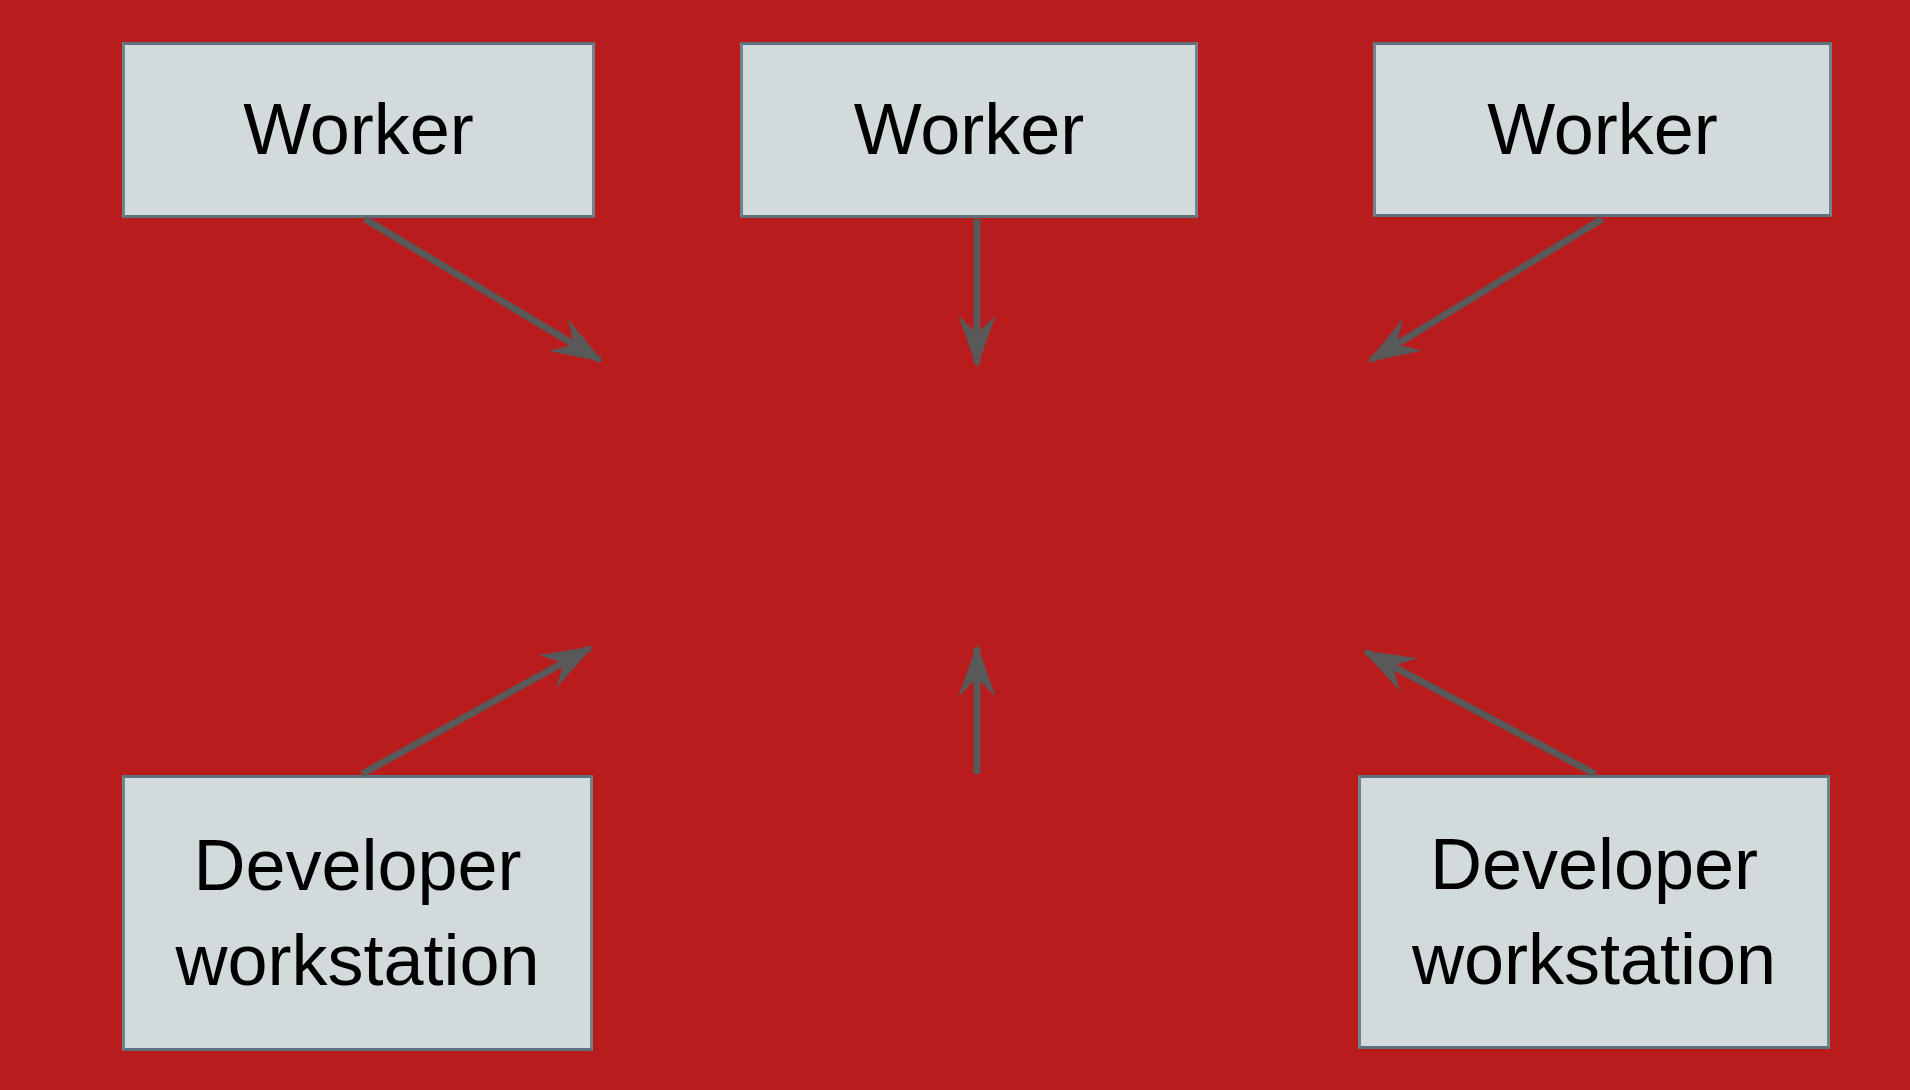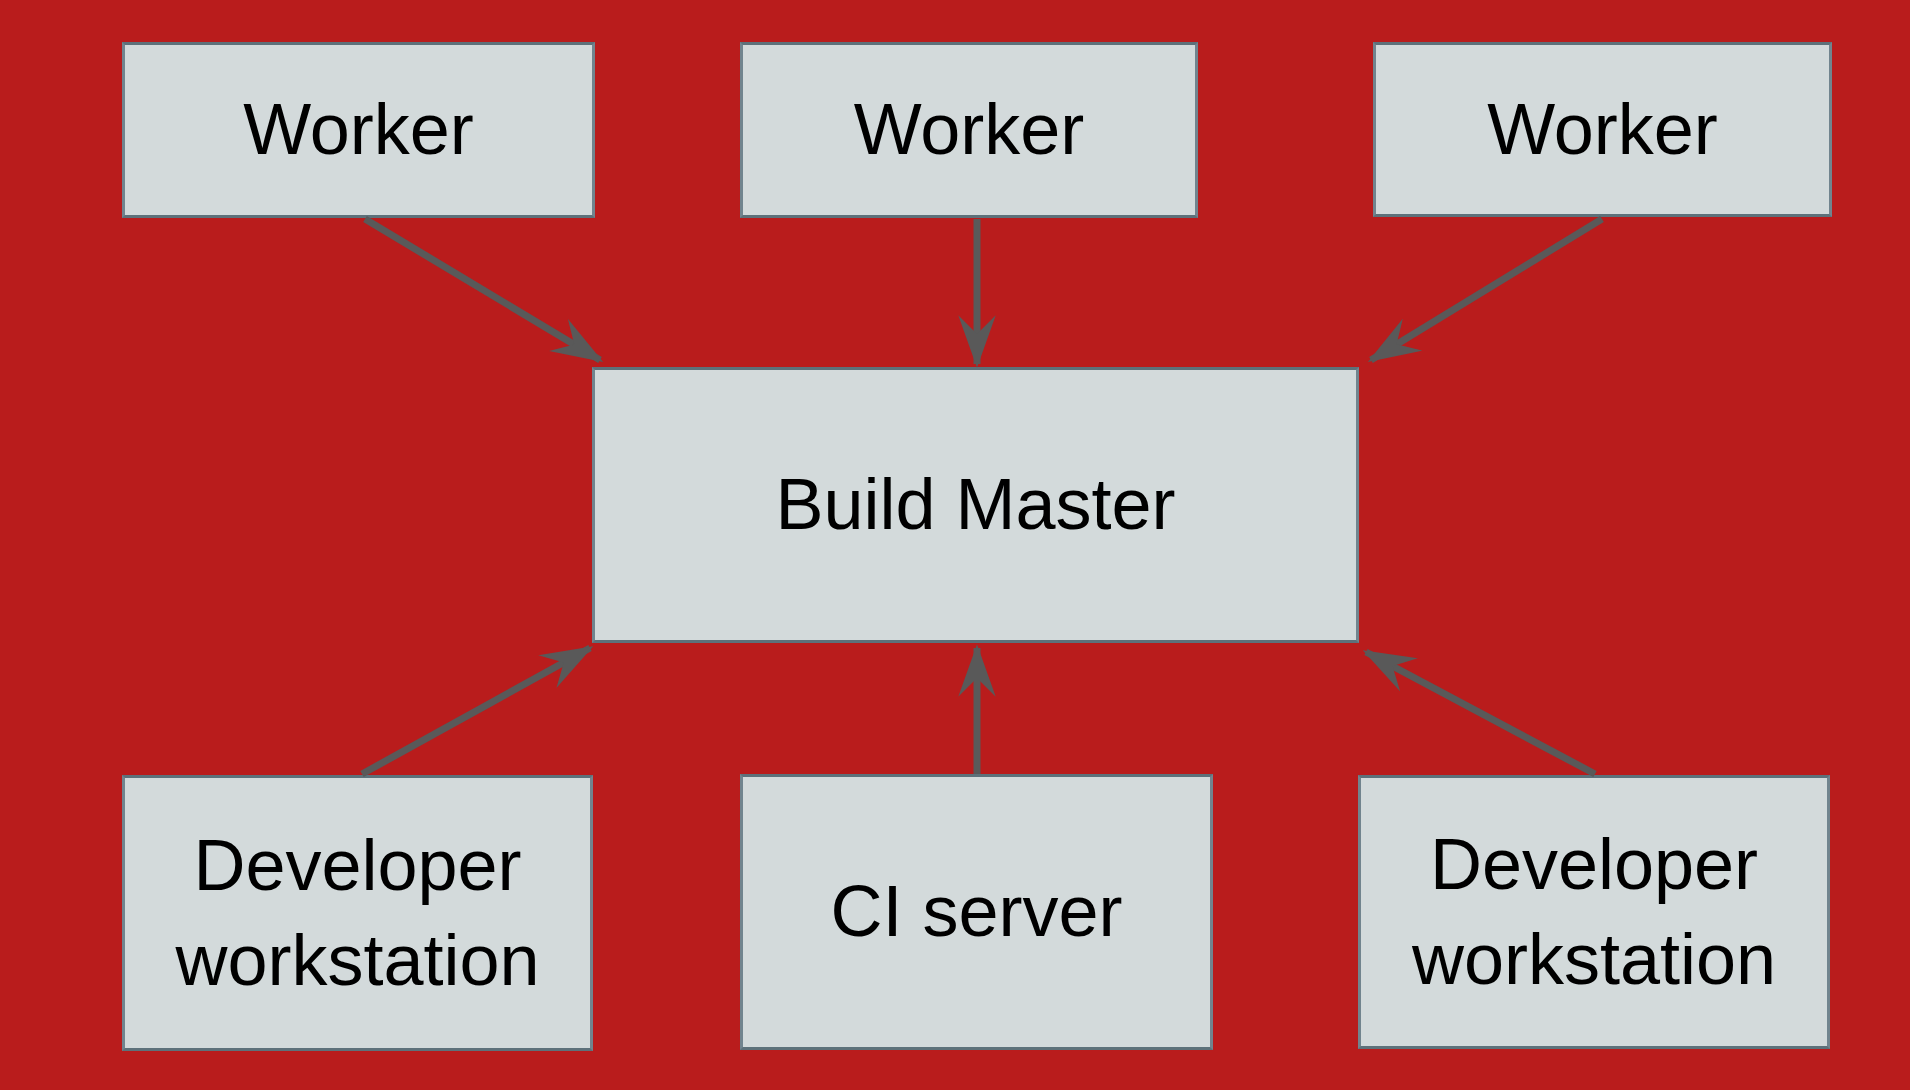--- a/index.html
+++ b/index.html
@@ -59,31 +59,25 @@
   </div>
 
   <div class="node node-worker-2">
     <span class="node-label">Worker</span>
   </div>
 
   <div class="node node-worker-3">
     <span class="node-label">Worker</span>
   </div>
 
-  <div class="node node-build-master">
-    <span class="node-label">Build Master</span>
-  </div>
 
   <div class="node node-dev-workstation-1">
     <span class="node-label">Developer workstation</span>
   </div>
 
-  <div class="node node-ci-server">
-    <span class="node-label">CI server</span>
-  </div>
 
   <div class="node node-dev-workstation-2">
     <span class="node-label">Developer workstation</span>
   </div>
 
   <svg class="edges-layer" width="1910" height="1090" viewBox="0 0 1910 1090" xmlns="http://www.w3.org/2000/svg">
     <defs>
       <marker id="arrowhead" viewBox="0 0 14 10" refX="13" refY="5" markerWidth="7.5" markerHeight="5.4" orient="auto">
         <path d="M 14 5 L 0 0 L 5 5 L 0 10 Z" fill="#595959"></path>
       </marker>

